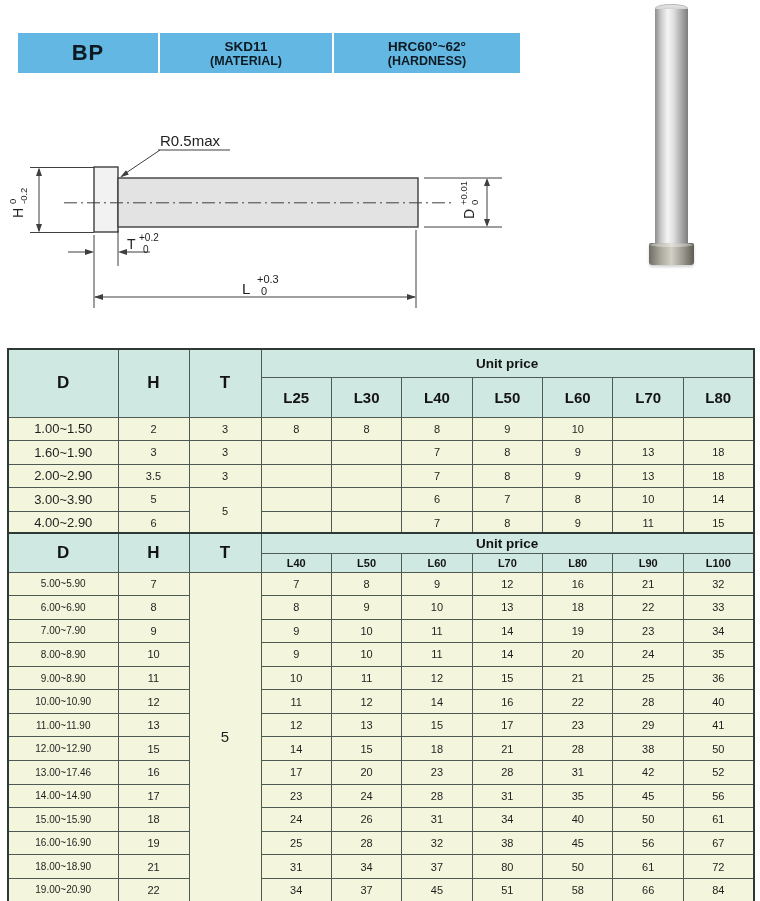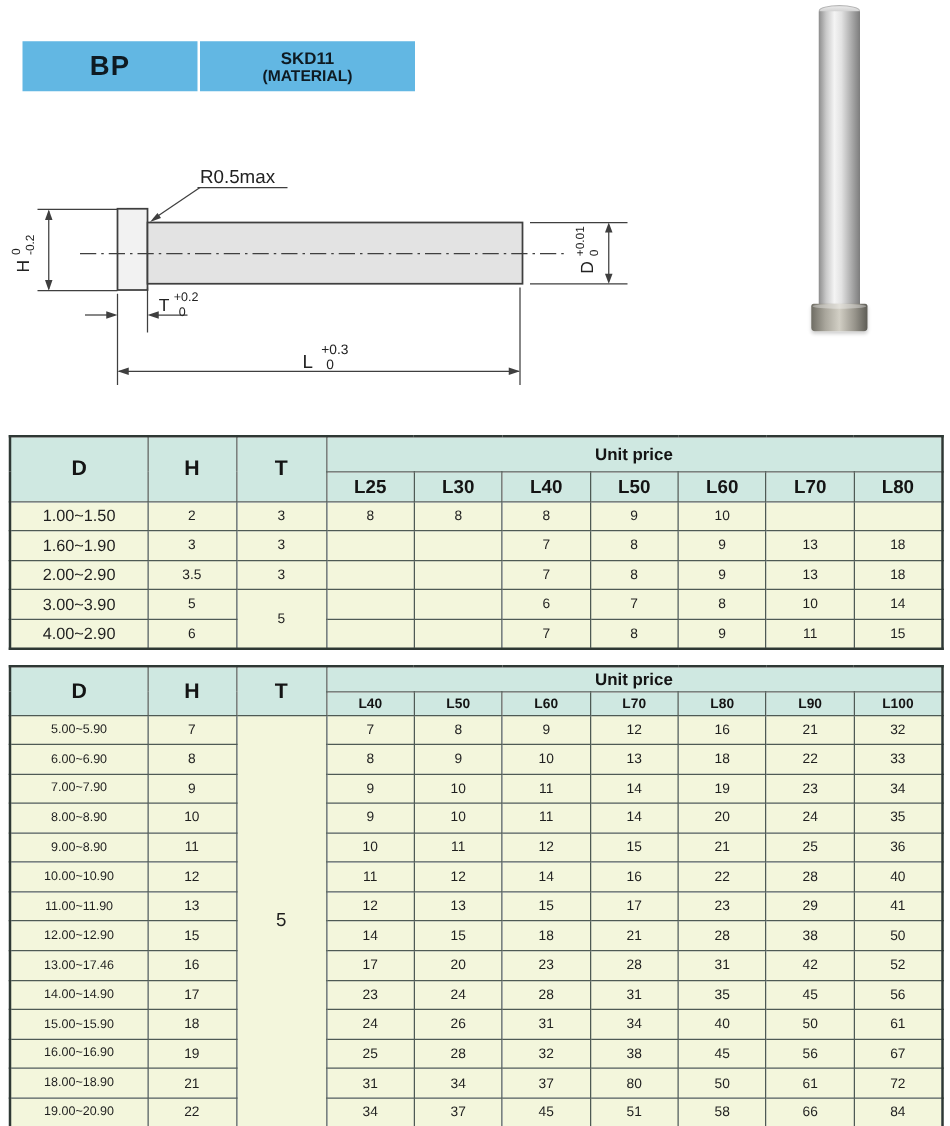--- a/index.html
+++ b/index.html
@@ -60,21 +60,21 @@
   .price-table th, .price-table td {
     border:1px solid var(--grid-line, #4e5a54);
     text-align:center; vertical-align:middle; padding:0; overflow:hidden;
   }
   .price-table thead th { background: var(--table-header-bg, #cfe8e1); color:#141414; }
   .price-table tbody td { background: var(--table-body-bg, #f3f6dc); }
   .dht-th  { font-size:17px; font-weight:bold; }
   .unit-th { font-size:13.5px; font-weight:bold; }
   #t1 .len-th { font-size:15px; font-weight:bold; }
   #t2 .len-th { font-size:11px;  font-weight:bold; }
-  #t1 .hr1 { height:28px; } #t1 .hr2 { height:24px; }
+  #t1 .hr1 { height:28px; } #t1 .hr2 { height:40px; }
   #t2 .hr1 { height:20px; } #t2 .hr2 { height:19px; }
   #t1 tbody tr { height:23.5px; }
   #t2 tbody tr { height:23.57px; }
   #t1 .dcell { font-size:13px; }
   #t2 .dcell { font-size:10px; }
   .hcell, .pcell { font-size:11px; }
   #t1 .tcell { font-size:11px; }
   #t2 .tcell { font-size:15px; }
 </style>
 </head>
@@ -82,20 +82,24 @@
 
 <div class="page">
 
   <div class="top-header">
     <div class="hbox hbox1">
       <span>BP</span>
     </div>
     <div class="hbox hbox2">
       <span class="l1">SKD11</span>
       <span class="l2">(MATERIAL)</span>
+    </div>
+    <div class="hbox hbox3">
+      <span class="l1">HRC60°~62°</span>
+      <span class="l2">(HARDNESS)</span>
     </div>
   </div>
 
   <svg class="drawing" width="540" height="225" viewBox="0 0 540 225">
 
     <rect class="dshape" x="94" y="64" width="24" height="65" fill="#f2f2f2"></rect>
     <rect class="dshape" x="118" y="75" width="300" height="49" fill="#e3e3e3"></rect>
 
     <line class="dline" x1="64" y1="99.8" x2="452" y2="99.8" stroke-dasharray="13 4 2 4" stroke="#555"></line>
 

